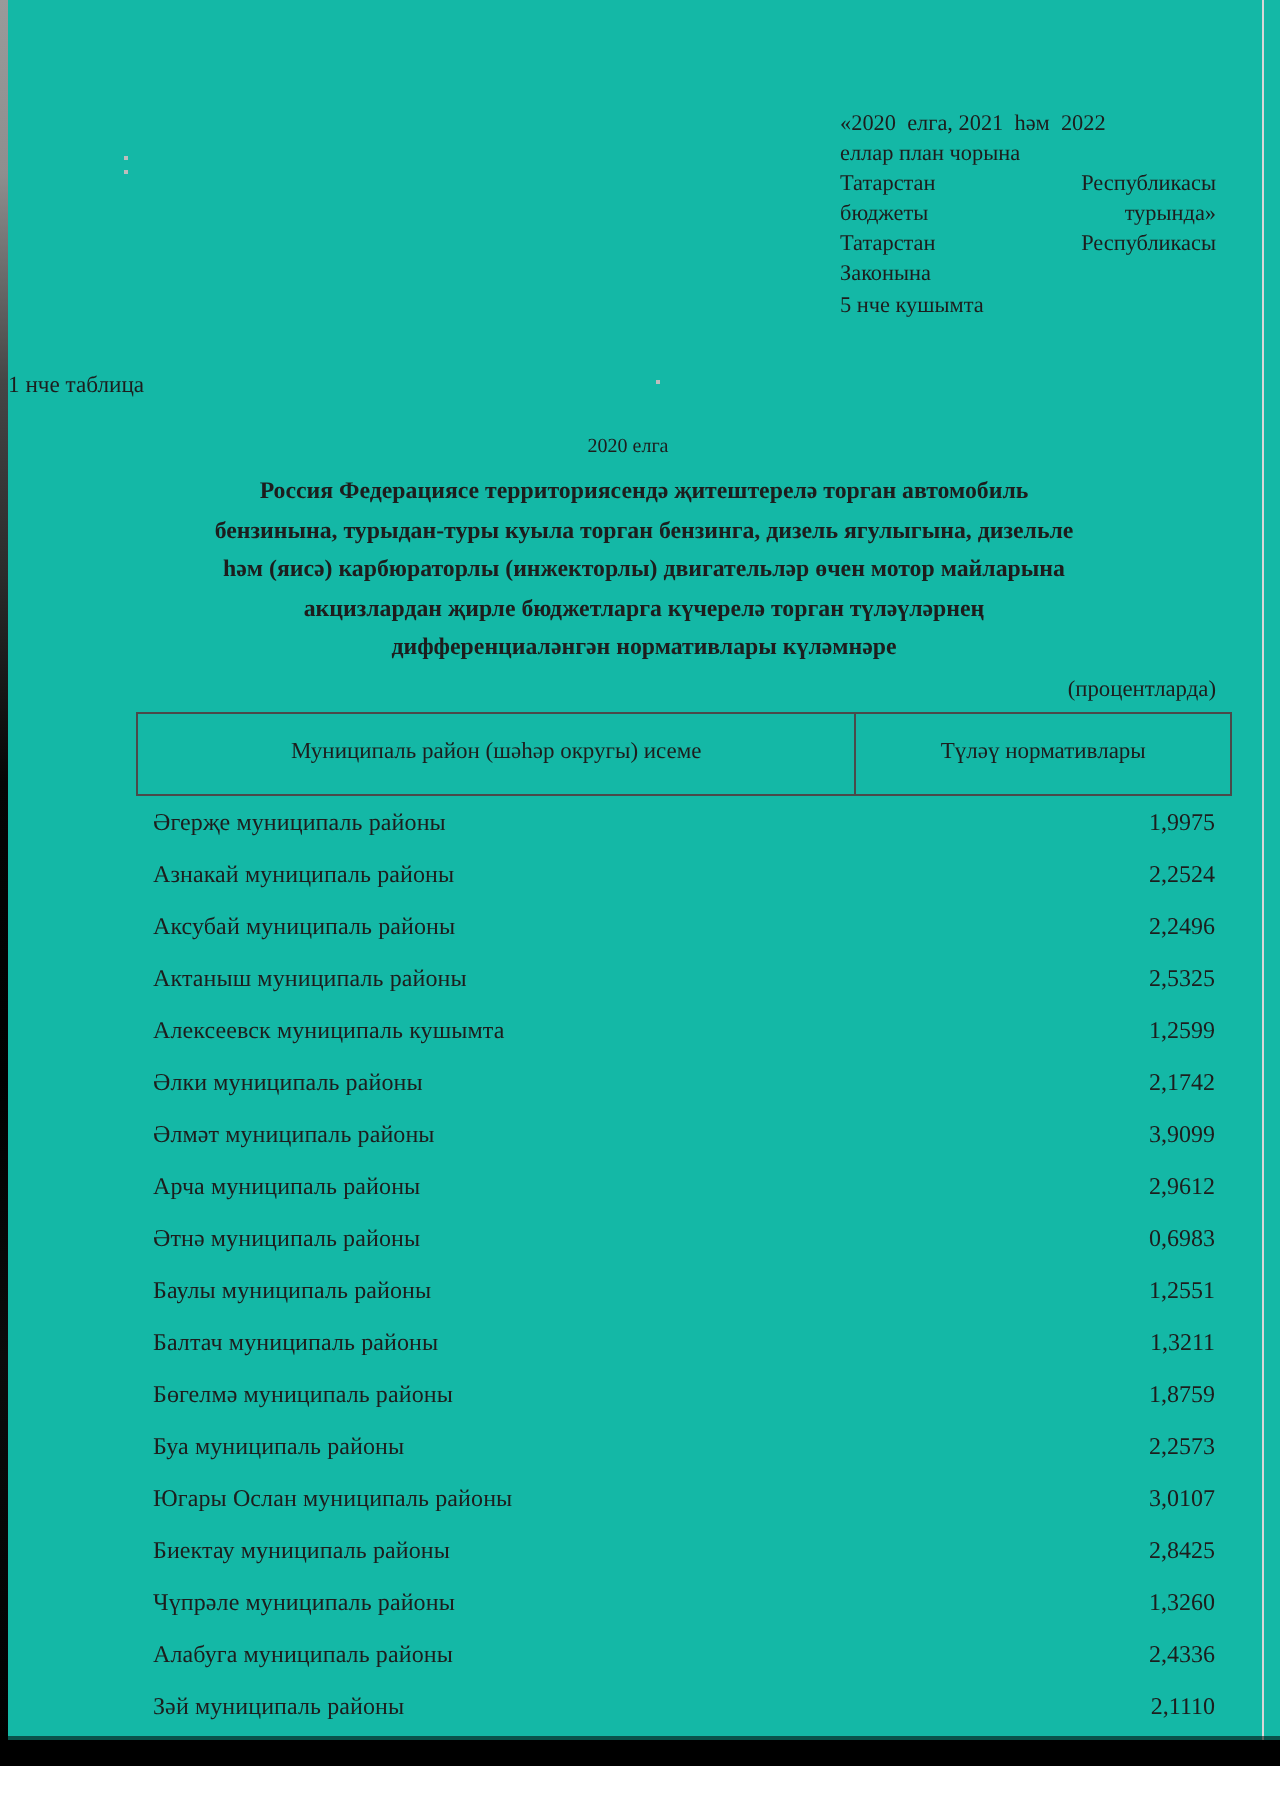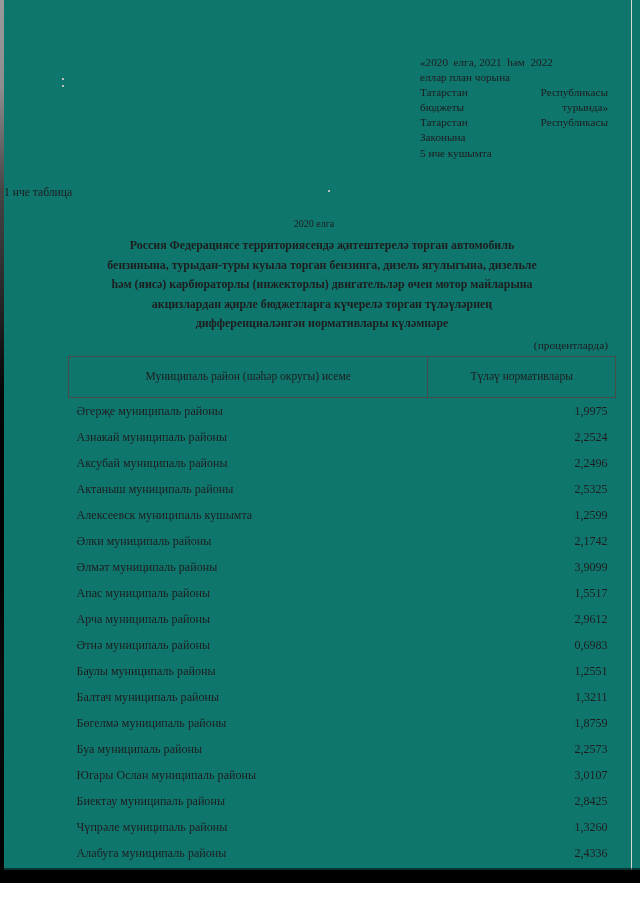--- a/index.html
+++ b/index.html
@@ -11,21 +11,21 @@
   body {
     font-family: "Liberation Serif", "DejaVu Serif", serif;
     -webkit-font-smoothing: antialiased;
   }
 
   
   #scan {
     position: relative;
     width: 640px;
     height: 905px;
-    background: #0f766e;
+    background: #14b8a6;
     overflow: hidden;
   }
   
   .edge-left {
     position: absolute;
     left: 0; top: 0;
     width: 4px; height: 870px;
     background: linear-gradient(to bottom,
         #9a9a9a 0%, #8e8e8e 10%, #454545 22%, #2b2b2b 33%,
         #050505 45%, #000 62%, #0b0b0b 78%, #000 100%);
@@ -242,24 +242,20 @@
           </tr>
           <tr>
             <td class="cell-name">Әлки муниципаль районы</td>
             <td class="cell-value">2,1742</td>
           </tr>
           <tr>
             <td class="cell-name">Әлмәт муниципаль районы</td>
             <td class="cell-value">3,9099</td>
           </tr>
           <tr>
-            <td class="cell-name">Апас муниципаль районы</td>
-            <td class="cell-value">1,5517</td>
-          </tr>
-          <tr>
             <td class="cell-name">Арча муниципаль районы</td>
             <td class="cell-value">2,9612</td>
           </tr>
           <tr>
             <td class="cell-name">Әтнә муниципаль районы</td>
             <td class="cell-value">0,6983</td>
           </tr>
           <tr>
             <td class="cell-name">Баулы муниципаль районы</td>
             <td class="cell-value">1,2551</td>

